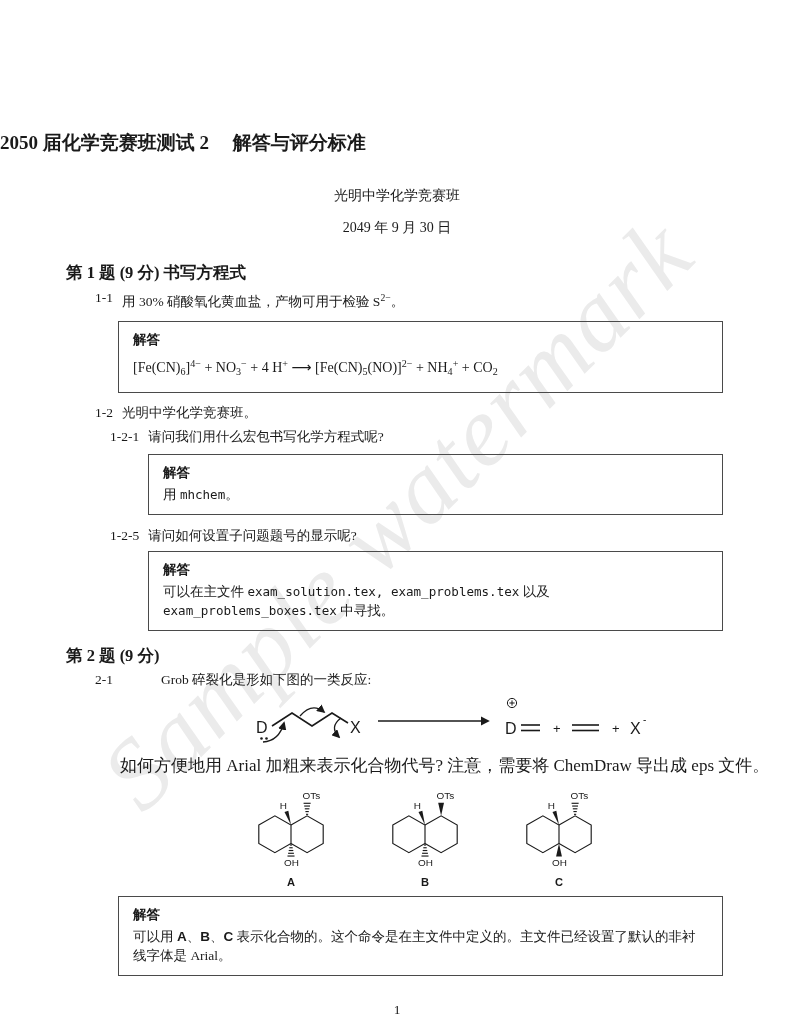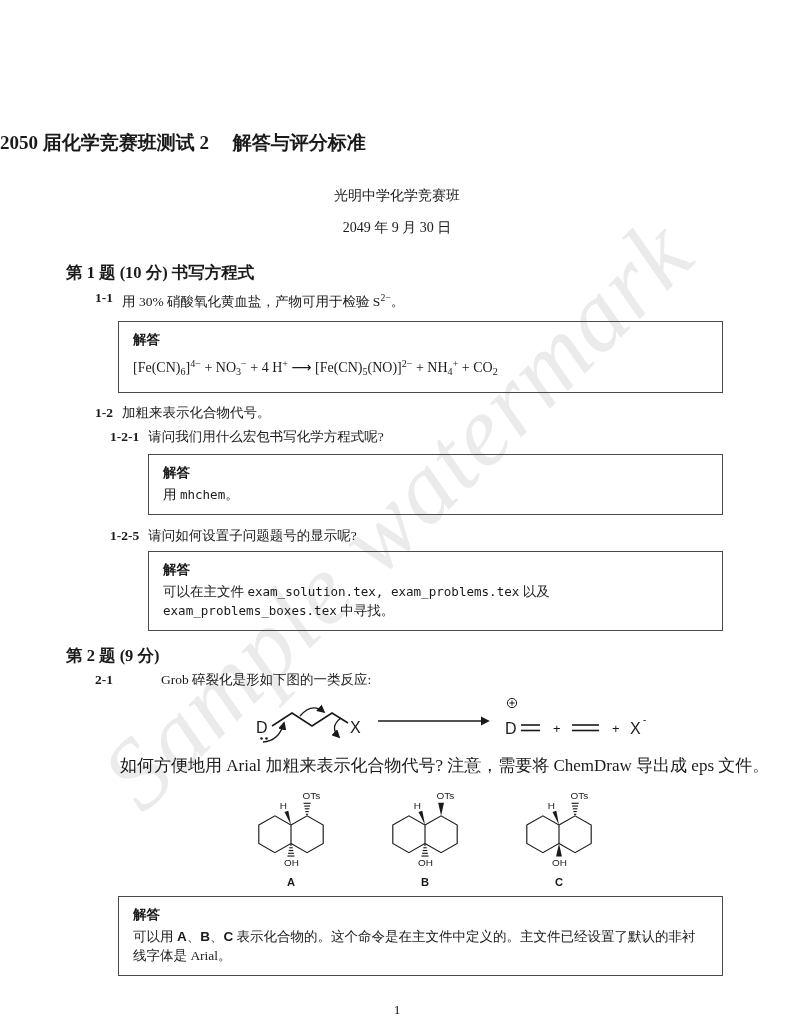--- a/index.html
+++ b/index.html
@@ -18,21 +18,21 @@
     color:#ebebeb;white-space:nowrap;
     z-index:0;letter-spacing:2px;
     font-family:"Liberation Serif",serif;
   }
   .content{position:relative;z-index:1;}
   .doc-title{margin:131px 0 0 0;text-align:left;font-size:19px;font-weight:bold;line-height:23px;}
   .doc-subtitle{margin:33px 0 0 0;text-align:center;font-size:14px;line-height:18px;}
   .doc-date{margin:14px 0 0 0;text-align:center;font-size:14px;line-height:18px;}
   .sec-heading{margin:26px 0 0 66px;font-size:16.5px;font-weight:bold;line-height:20px;}
   .q{display:flex;font-size:13.5px;line-height:17px;}
-  .q .qlabel{font-weight:bold;margin-right:9px;flex:none;}
+  .q .qlabel{font-weight:normal;margin-right:9px;flex:none;}
   .lvl1{margin-left:95px;}
   .lvl2{margin-left:110px;}
   .mt6{margin-top:6px;} .mt7{margin-top:7px;} .mt9{margin-top:9px;}
   .mt11{margin-top:11px;} .mt12{margin-top:12px;} .mt15{margin-top:15px;} .mt5{margin-top:5px;gap:39px;}
   .solbox{
     box-sizing:border-box;border:1px solid #4a4a4a;background:transparent;
     margin-left:118px;width:605px;padding:9px 14px 10px 14px;
     font-size:13.5px;line-height:19px;
   }
   .solbox.nested{margin-left:148px;width:575px;}
@@ -60,35 +60,35 @@
 <body>
 
 <div class="page">
   <div class="watermark">Sample watermark</div>
 
   <div class="content">
     <div class="doc-title">2050 届化学竞赛班测试 2 　解答与评分标准</div>
     <div class="doc-subtitle">光明中学化学竞赛班</div>
     <div class="doc-date">2049 年 9 月 30 日</div>
 
-    <div class="sec-heading">第 1 题 (10 分) 书写方程式</div>
+    <div class="sec-heading">第 1 题 (9 分) 书写方程式</div>
 
     <div class="q lvl1 mt6">
       <span class="qlabel">1-1</span>
       <span class="qtext"><span>用 30% 硝酸氧化黄血盐，产物可用于检验 S</span><span class="sup">2−</span><span>。</span></span>
     </div>
 
     <div class="solbox mt11">
       <div class="sol-label">解答</div>
       <div class="eq"><span>[Fe(CN)</span><span class="sub">6</span><span>]</span><span class="sup">4−</span><span> + NO</span><span class="sub">3</span><span class="sup">−</span><span> + 4 H</span><span class="sup">+</span><span> ⟶ [Fe(CN)</span><span class="sub">5</span><span>(NO)]</span><span class="sup">2−</span><span> + NH</span><span class="sub">4</span><span class="sup">+</span><span> + CO</span><span class="sub">2</span></div>
     </div>
 
     <div class="q lvl1 mt11">
       <span class="qlabel">1-2</span>
-      <span class="qtext"><span>加粗来表示化合物代号。</span></span>
+      <span class="qtext"><span>光明中学化学竞赛班。</span></span>
     </div>
 
     <div class="q lvl2 mt7">
       <span class="qlabel">1-2-1</span>
       <span class="qtext"><span>请问我们用什么宏包书写化学方程式呢?</span></span>
     </div>
 
     <div class="solbox nested mt9">
       <div class="sol-label">解答</div>
       <div class="sol-body"><span>用 </span><span class="mono">mhchem</span><span>。</span></div>

